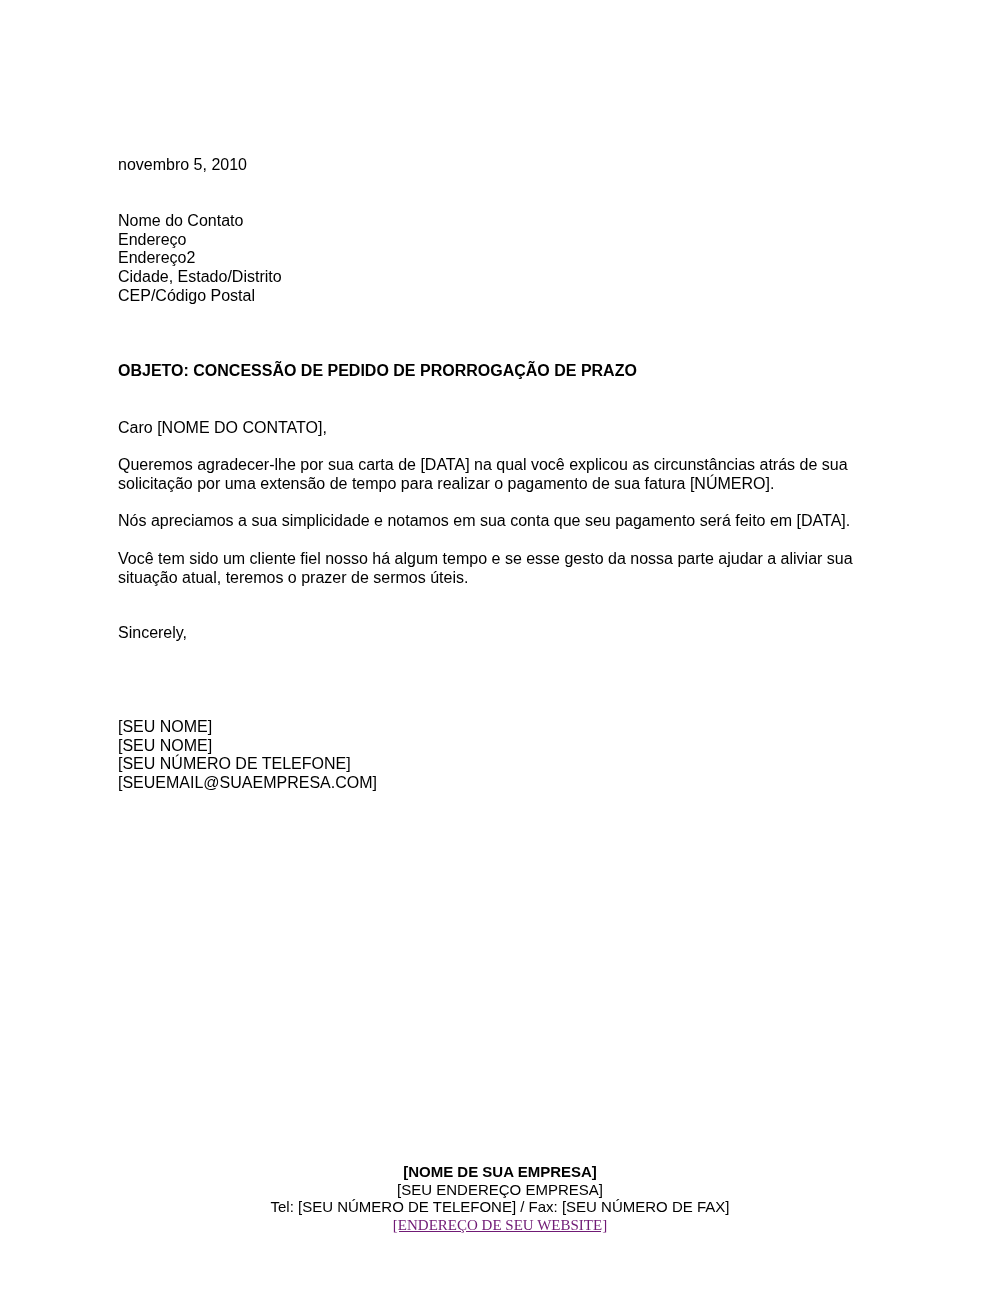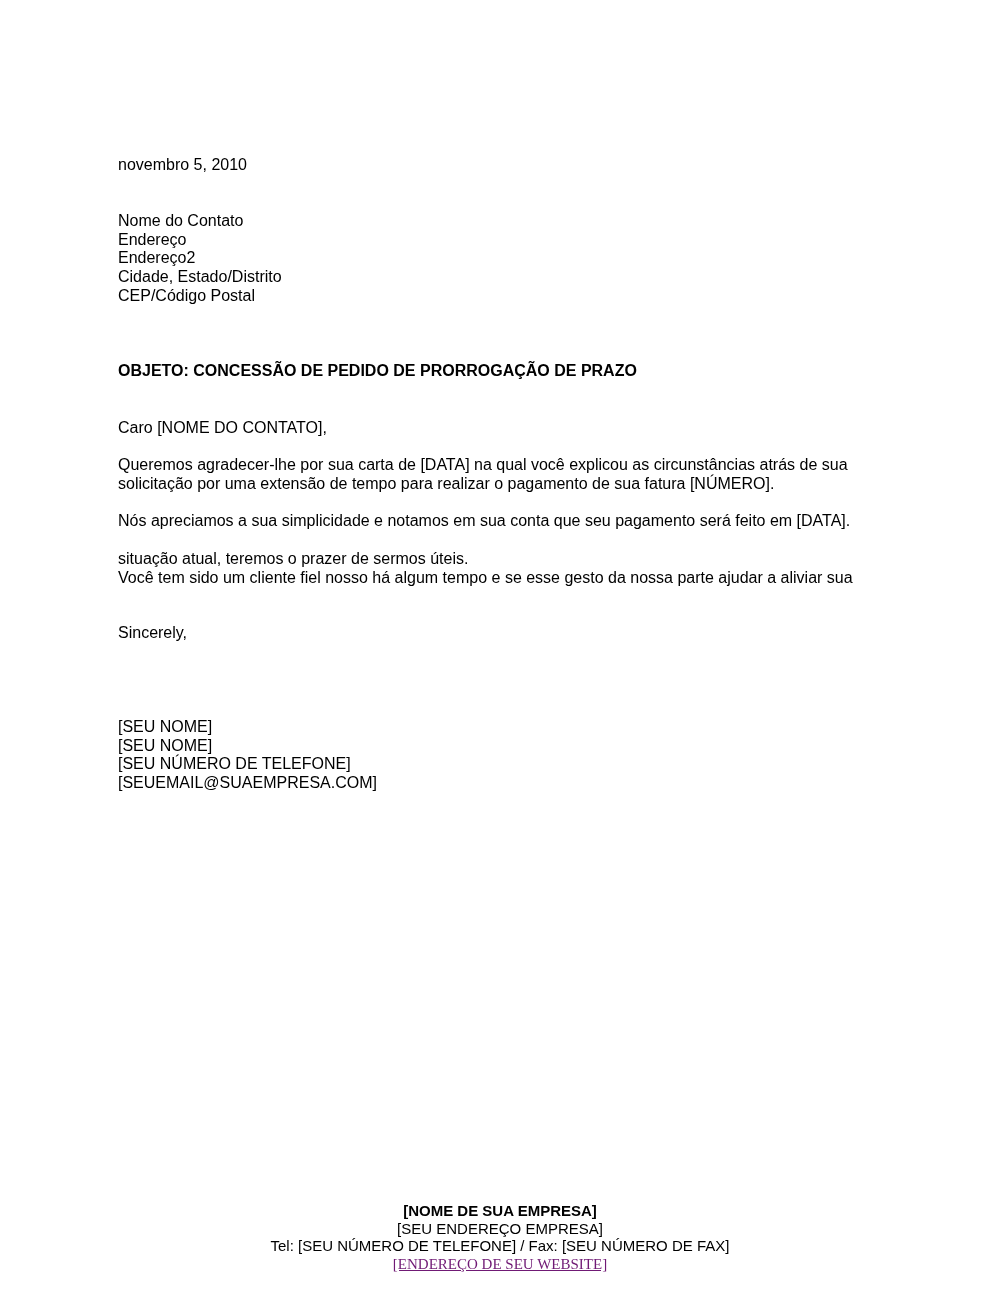--- a/index.html
+++ b/index.html
@@ -40,21 +40,21 @@
     .signature { top: 718px; }
     .footer {
       position: absolute;
       left: 0;
       width: 1000px;
       top: 1163px;
       text-align: center;
       font-size: 15px;
       line-height: 17.6px;
     }
-    .footer .company { font-weight: bold; margin-top: 39px; }
+    .footer .company { font-weight: bold; }
     .footer a {
       color: #701a75;
       text-decoration: underline;
       font-family: "Liberation Serif", serif;
       font-size: 15px;
     }
   </style>
 </head>
 <body>
 
@@ -77,22 +77,22 @@
   <div class="abs block para1">
     <div>Queremos agradecer-lhe por sua carta de [DATA] na qual você explicou as circunstâncias atrás de sua</div>
     <div>solicitação por uma extensão de tempo para realizar o pagamento de sua fatura  [NÚMERO].</div>
   </div>
 
   <div class="abs block para2">
     <div>Nós apreciamos a sua simplicidade e notamos em sua conta que seu pagamento será feito em  [DATA].</div>
   </div>
 
   <div class="abs block para3">
+    <div>Você tem sido um cliente fiel nosso há algum tempo e se esse gesto da nossa parte ajudar a aliviar sua</div>
     <div>situação atual, teremos o prazer de sermos úteis.</div>
-    <div>Você tem sido um cliente fiel nosso há algum tempo e se esse gesto da nossa parte ajudar a aliviar sua</div>
   </div>
 
   <div class="abs closing">Sincerely,</div>
 
   <div class="abs block signature">
     <div>[SEU NOME]</div>
     <div>[SEU NOME]</div>
     <div>[SEU NÚMERO DE TELEFONE]</div>
     <div>[SEUEMAIL@SUAEMPRESA.COM]</div>
   </div>

